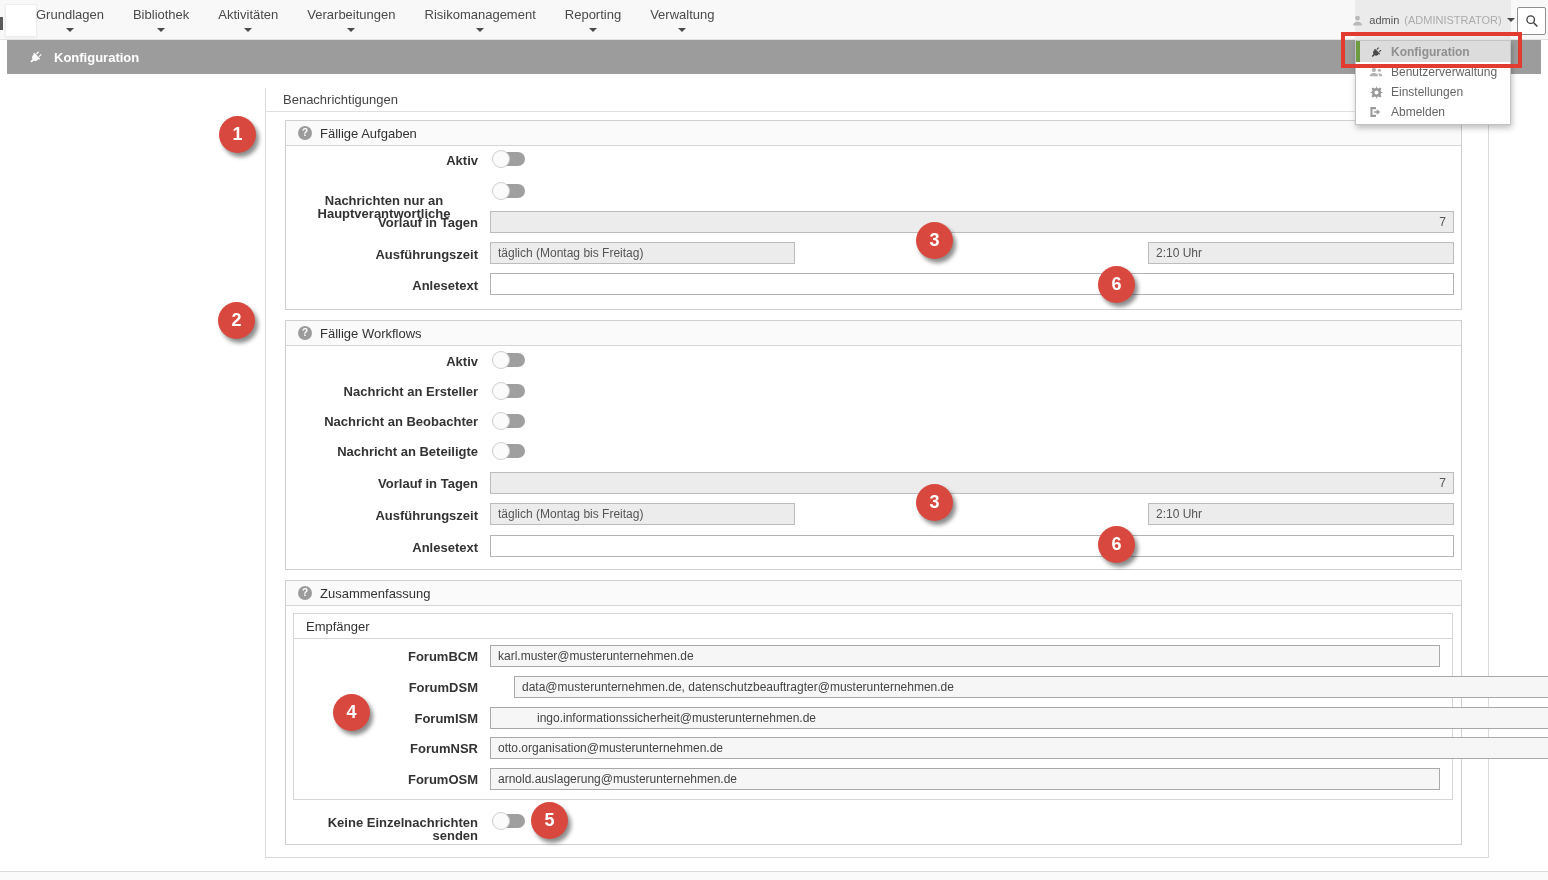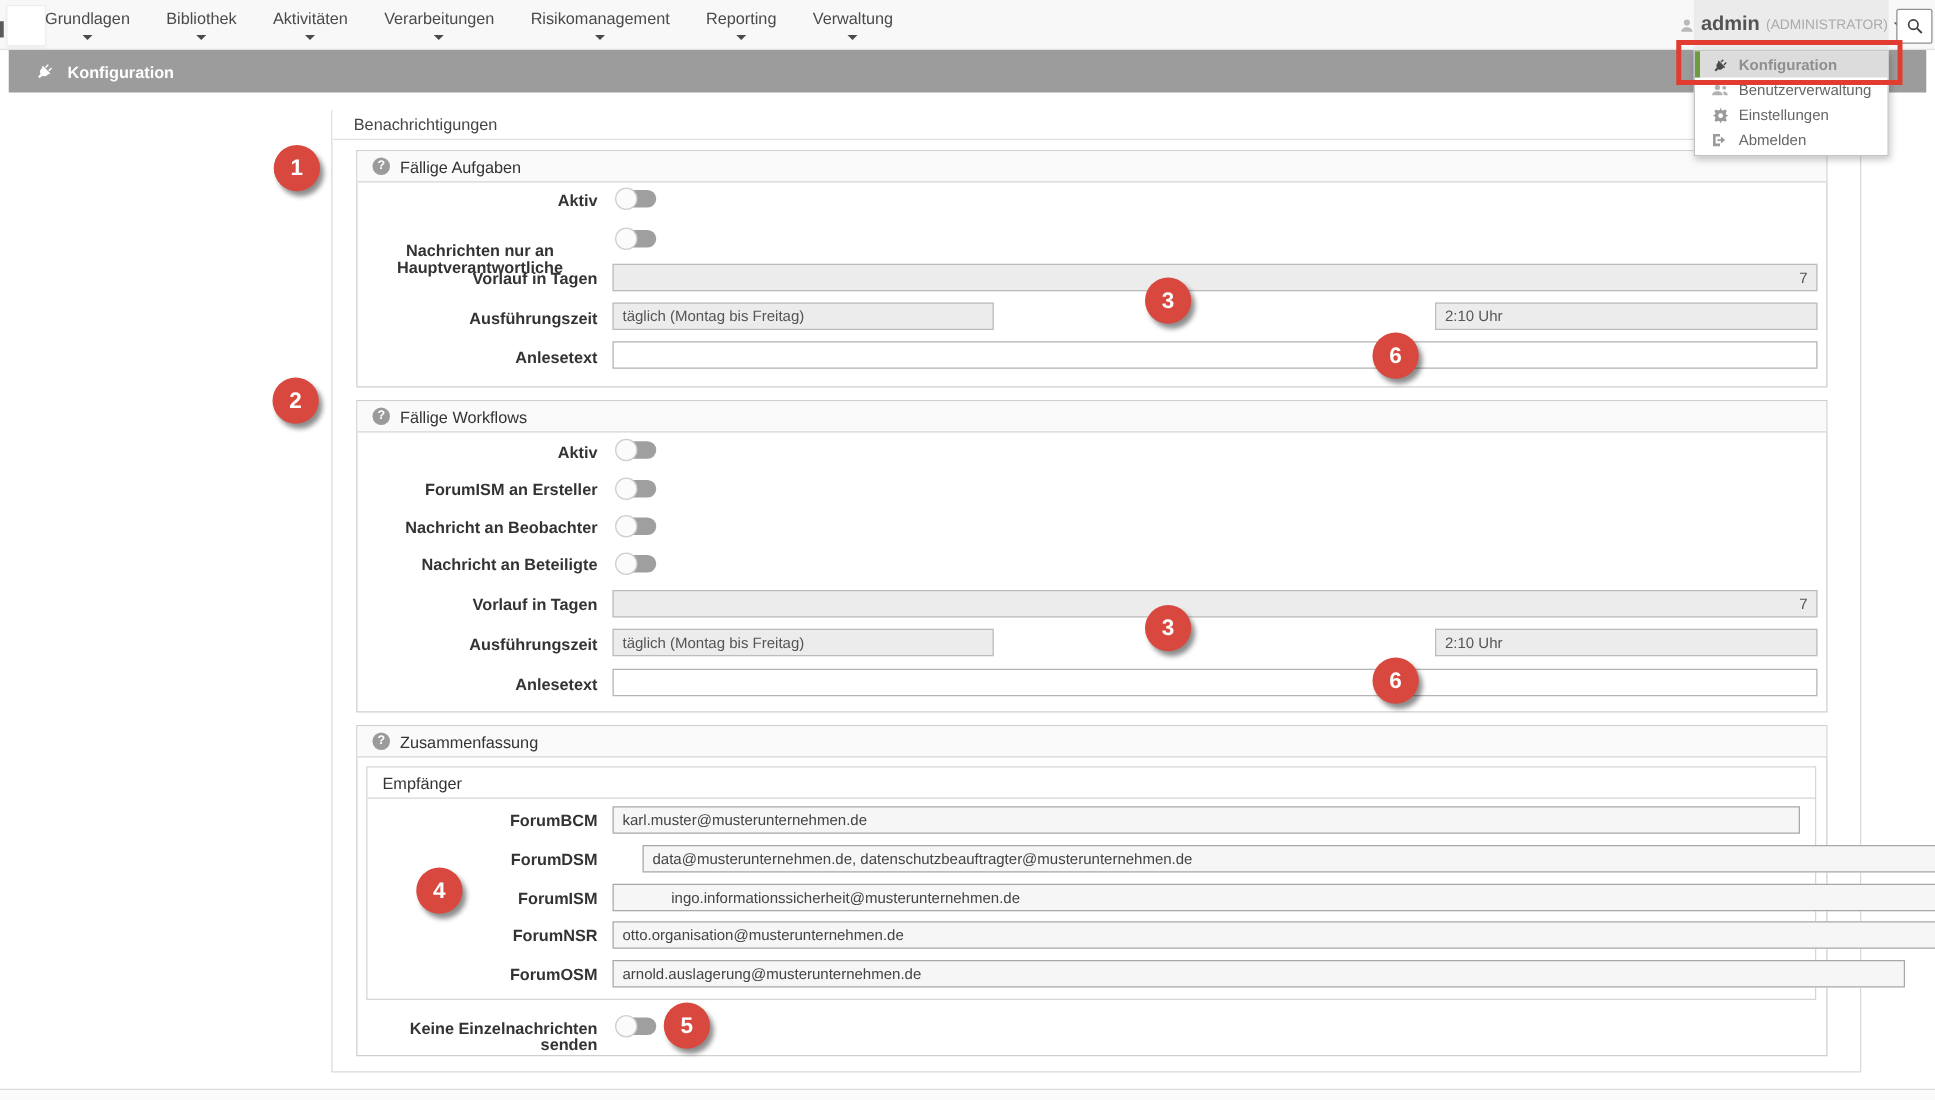--- a/index.html
+++ b/index.html
@@ -7,21 +7,21 @@
   .stage{position:relative;width:1548px;height:880px;background:#fff;overflow:hidden;}
 
   
   .topbar{position:absolute;left:0;top:0;width:1548px;height:40px;background:#f8f8f8;border-bottom:1px solid #e3e3e3;box-sizing:border-box;}
   .edge-sliver{position:absolute;left:0;top:17px;width:3px;height:13px;background:#5a5a5a;}
   .logo-box{position:absolute;left:5px;top:4px;width:30px;height:31px;background:#fff;border:1px solid #ededed;box-shadow:0 1px 2px rgba(0,0,0,.05);}
   .nav{position:absolute;left:36px;top:0;height:39px;display:flex;align-items:center;gap:29px;}
   .nav-item{display:flex;align-items:center;gap:6px;font-size:13px;color:#4a4a4a;cursor:pointer;white-space:nowrap;flex-direction:column;}
   .caret{width:0;height:0;border-left:4px solid transparent;border-right:4px solid transparent;border-top:4px solid #4a4a4a;display:inline-block;}
   .user-btn{position:absolute;left:1355px;top:0;width:156px;height:40px;background:#ebebeb;display:flex;align-items:center;justify-content:center;gap:5px;cursor:pointer;}
-  .user-name{font-size:16px;font-weight:bold;color:#545454;}
+  .user-name{font-size:11px;font-weight:normal;color:#545454;}
   .user-role{font-size:11px;color:#ababab;}
   .search-btn{position:absolute;left:1517px;top:7px;width:27px;height:26px;background:#fff;border:1px solid #8f8f8f;border-radius:2px;display:flex;align-items:center;justify-content:center;cursor:pointer;}
 
   
   .titlebar{position:absolute;left:7px;top:40px;width:1534px;height:34px;background:#9c9c9c;display:flex;align-items:center;gap:11px;padding-left:21px;box-sizing:border-box;}
   .titlebar .ttl{color:#fff;font-size:13px;font-weight:bold;}
 
   
   .menu{position:absolute;left:1355px;top:40px;width:156px;background:#fff;border:1px solid #c3c3c3;box-shadow:1px 3px 6px rgba(0,0,0,.25);z-index:40;box-sizing:border-box;padding-bottom:2px;}
   .menu-item{position:relative;height:20px;display:flex;align-items:center;gap:8px;padding-left:13px;font-size:12px;color:#666;cursor:pointer;}
@@ -208,21 +208,21 @@
       <span class="qicon">?</span>
       <span>Fällige Workflows</span>
     </div>
   </div>
   <div class="flabel" style="top:355px;">Aktiv</div>
   <div class="toggle" style="left:492px;top:351px;">
       <span class="track"></span>
       <span class="knob"></span>
     </div>
 
-  <div class="flabel" style="top:385px;">ForumISM an Ersteller</div>
+  <div class="flabel" style="top:385px;">Nachricht an Ersteller</div>
   <div class="toggle" style="left:492px;top:382px;">
       <span class="track"></span>
       <span class="knob"></span>
     </div>
 
   <div class="flabel" style="top:415px;">Nachricht an Beobachter</div>
   <div class="toggle" style="left:492px;top:412px;">
       <span class="track"></span>
       <span class="knob"></span>
     </div>
@@ -262,21 +262,21 @@
   <div class="flabel" style="top:681px;">ForumDSM</div>
   <input class="inp mail" style="left: 490px; top: 676px; width: 1044px; margin-left: 24px;" value="data@musterunternehmen.de, datenschutzbeauftragter@musterunternehmen.de">
 
   <div class="flabel" style="top:712px;">ForumISM</div>
   <input class="inp mail" style="left: 490px; top: 707px; width: 1062px; padding-left: 46px;" value="ingo.informationssicherheit@musterunternehmen.de">
 
   <div class="flabel" style="top:742px;">ForumNSR</div>
   <input class="inp mail" style="left: 490px; top: 737px; width: 1134px;" value="otto.organisation@musterunternehmen.de">
 
   <div class="flabel" style="top:773px;">ForumOSM</div>
-  <input class="inp mail" style="left: 490px; top: 768px; width: 1034px;" value="arnold.auslagerung@musterunternehmen.de">
+  <input class="inp mail" style="left: 490px; top: 768px; width: 950px;" value="arnold.auslagerung@musterunternehmen.de">
 
   <div class="flabel" style="top:816px;">Keine Einzelnachrichten senden</div>
   <div class="toggle" style="left:492px;top:812px;">
       <span class="track"></span>
       <span class="knob"></span>
     </div>
 
   <div class="badge" style="left:219px;top:116px;">1</div>
   <div class="badge" style="left:218px;top:302px;">2</div>
   <div class="badge" style="left:916px;top:222px;">3</div>

